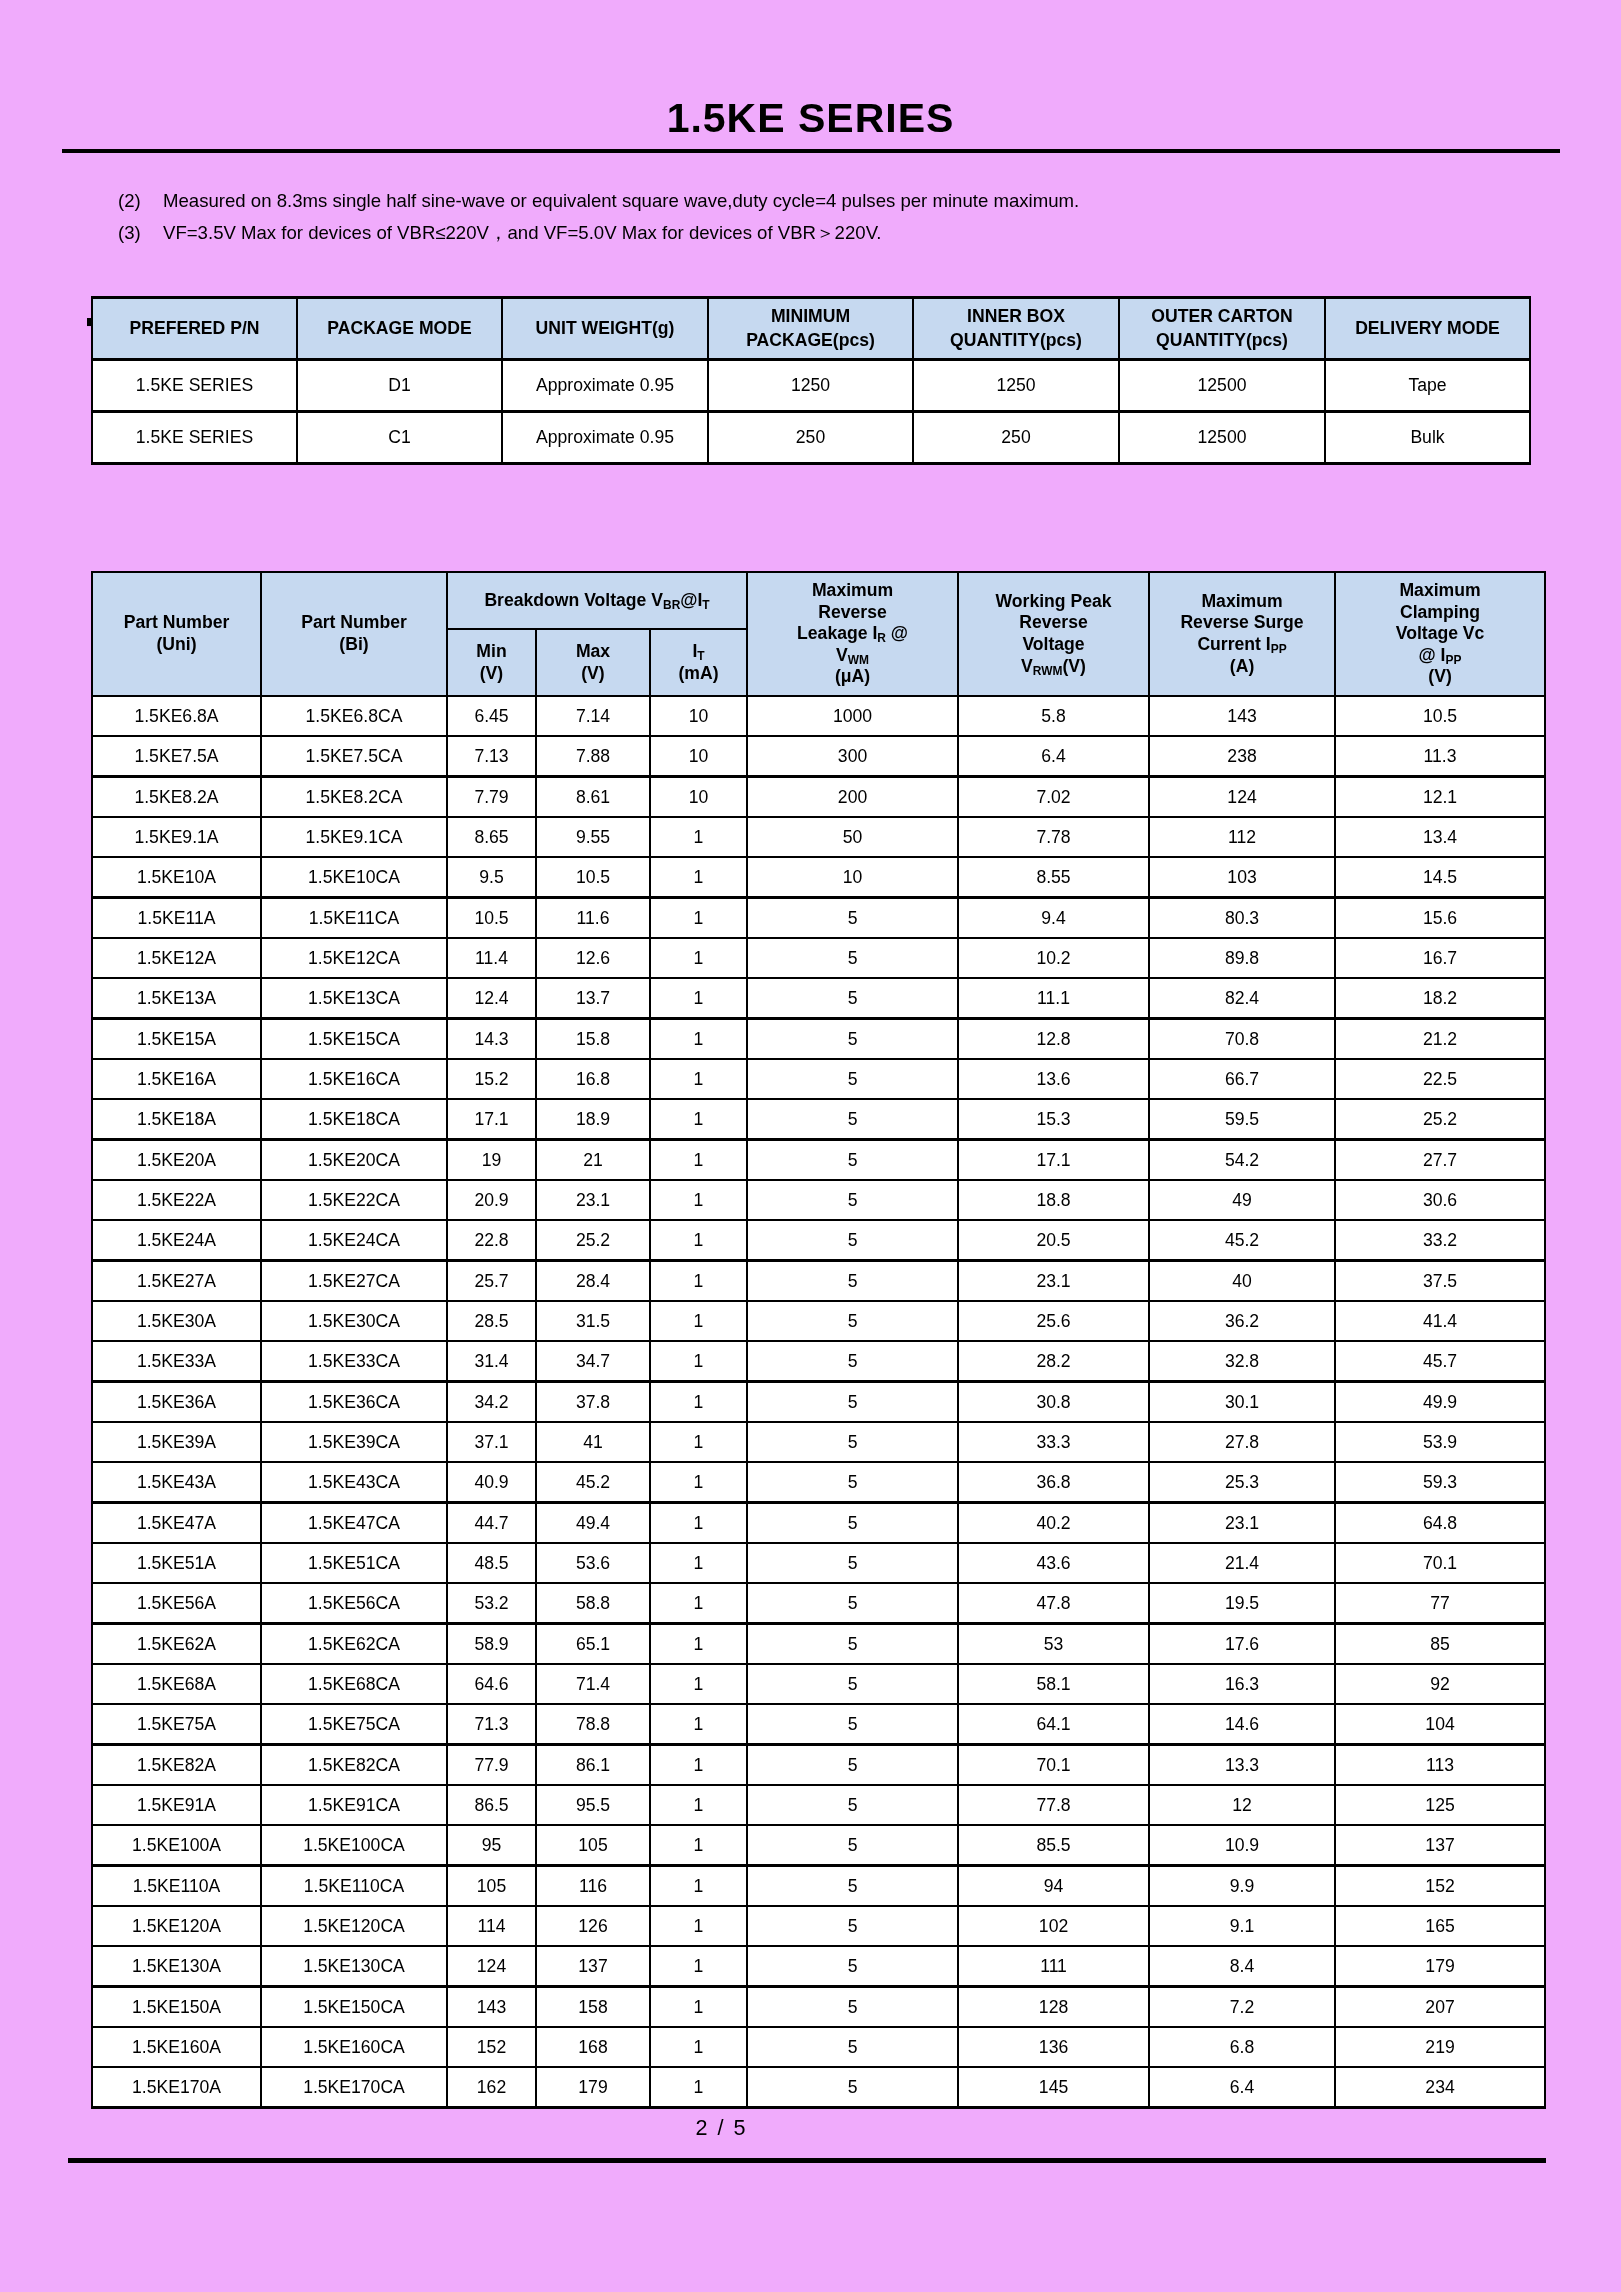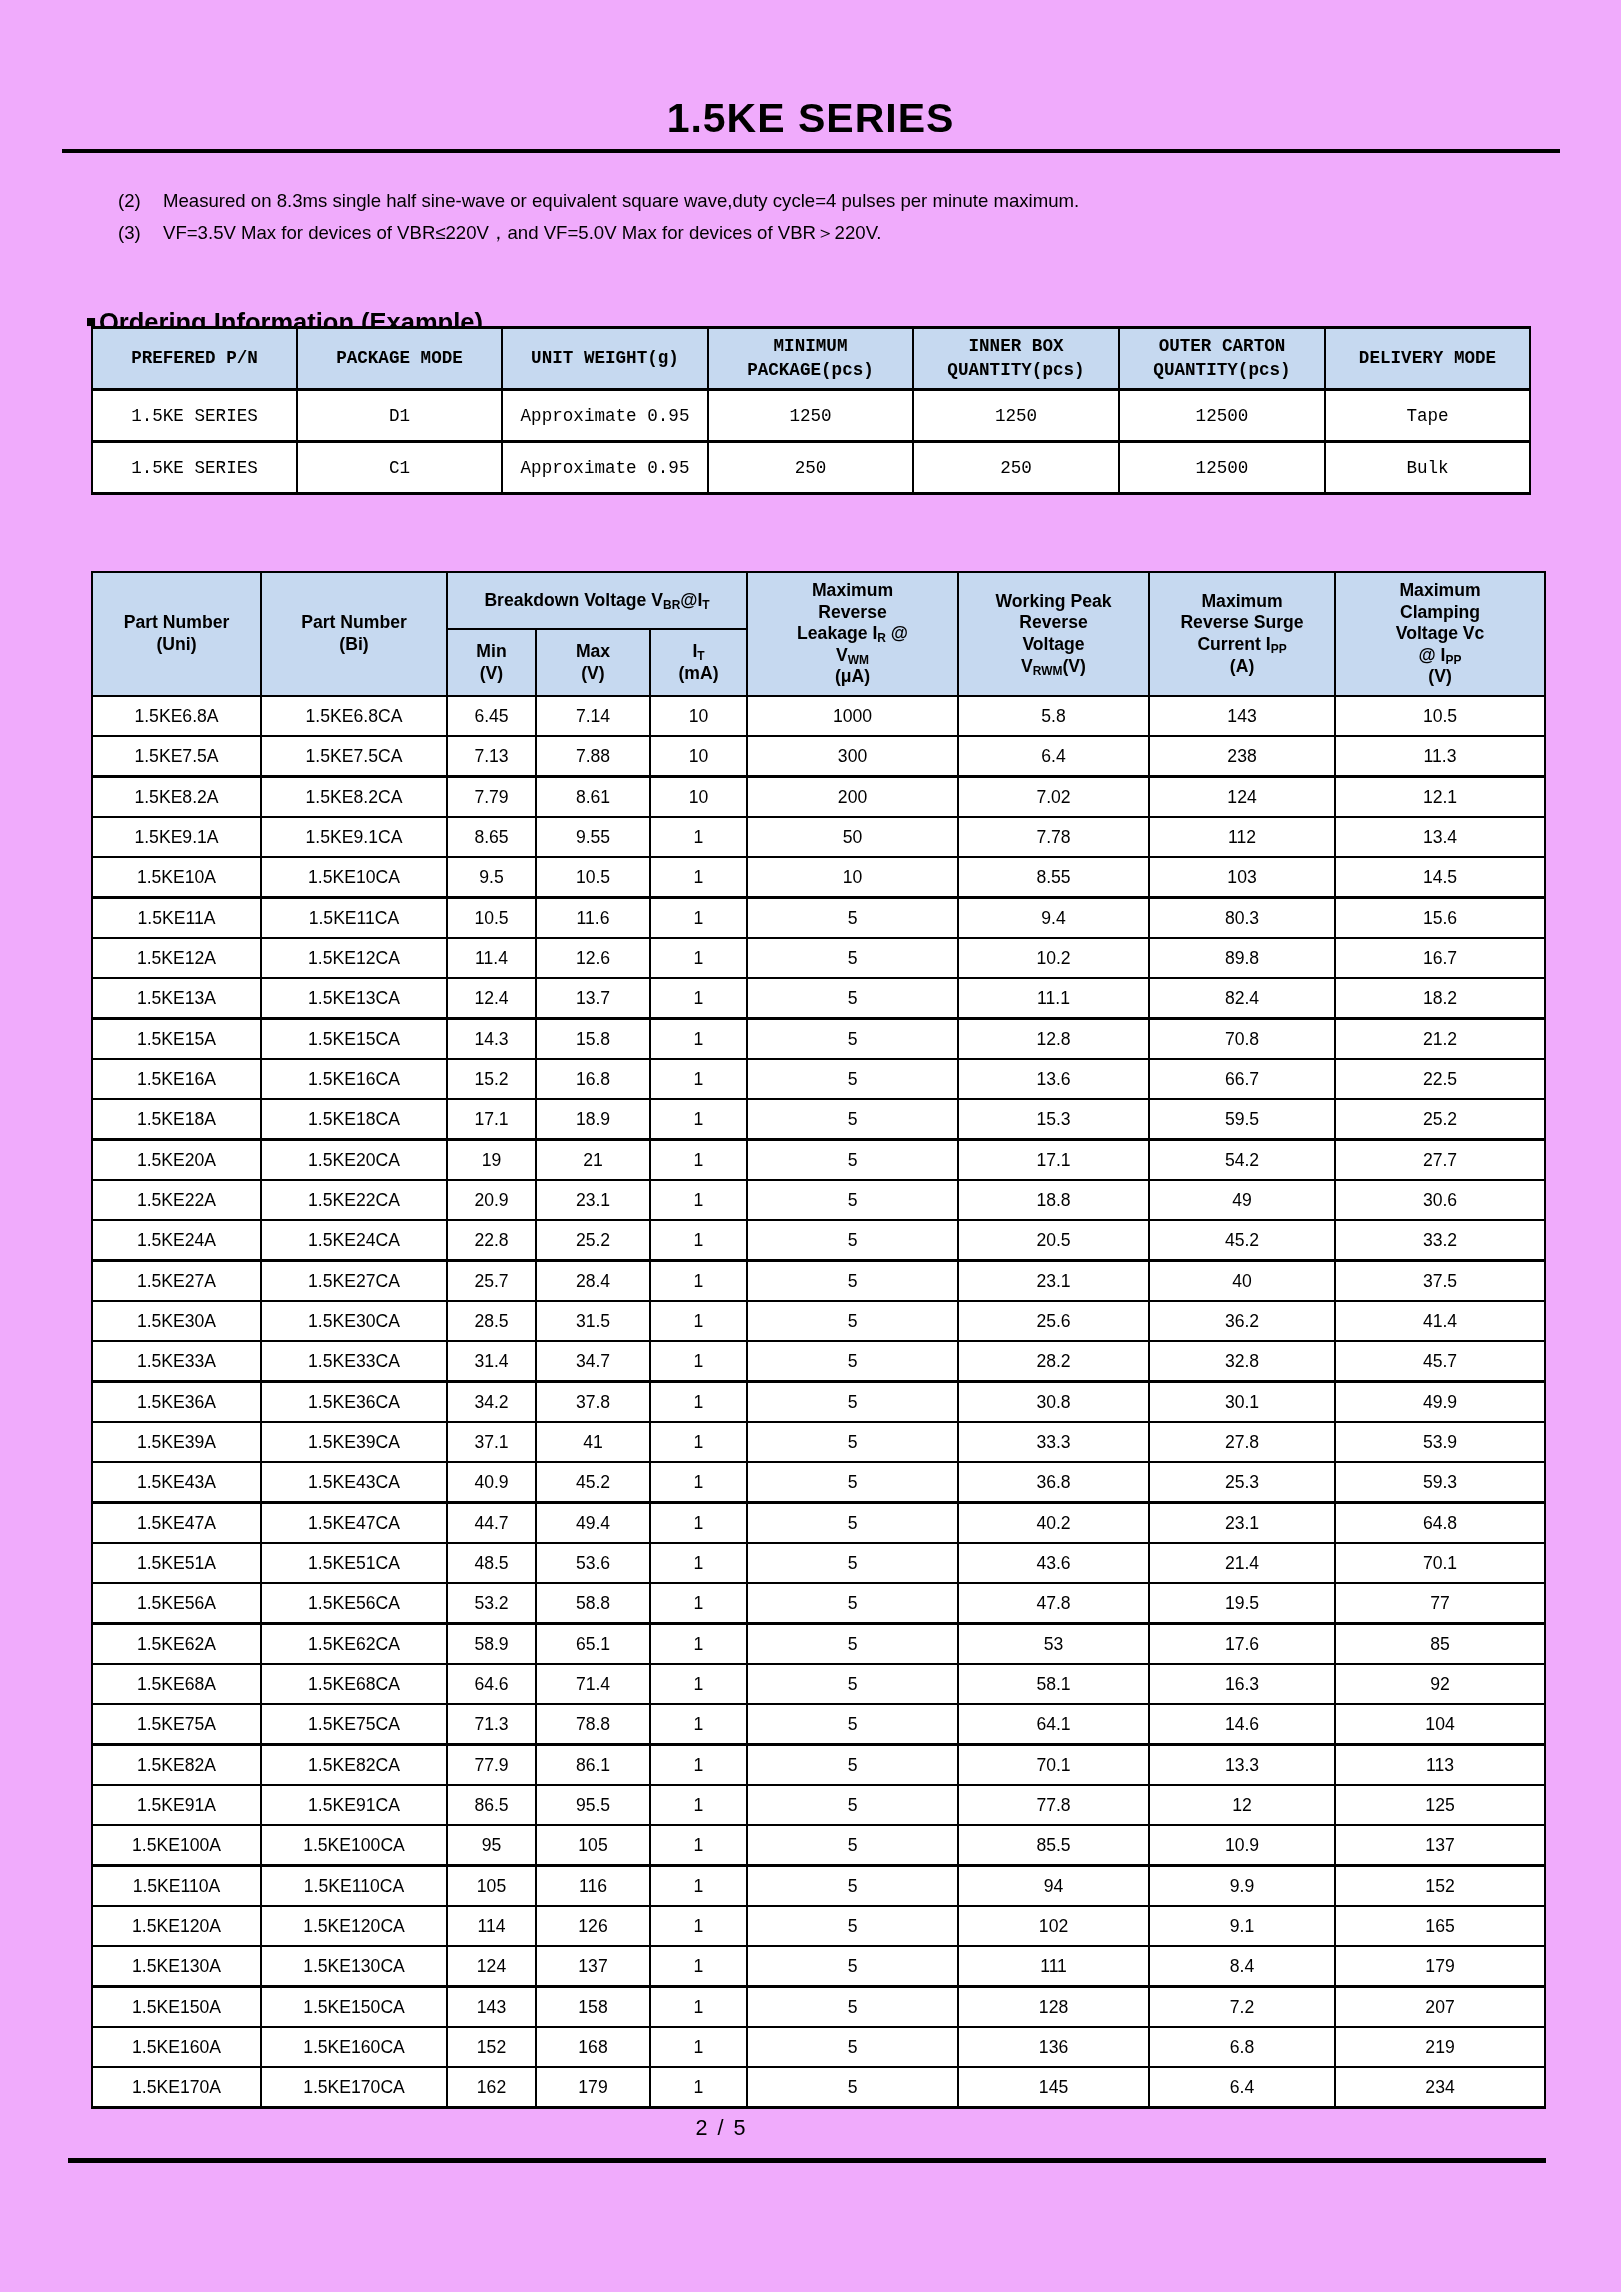--- a/index.html
+++ b/index.html
@@ -55,21 +55,21 @@
     position:absolute;
     background:#fff;
   }
   th, td {
     text-align:center; vertical-align:middle;
     padding:0 2.9px;
     overflow:hidden;
   }
   th { background:#c6d9f0; font-weight:bold; }
   
-  .ordering-table { top:326px; left:91px; width:1437px; border:2.9px solid #000;font-family:Liberation Mono, monospace; }
+  .ordering-table { top:296px; left:91px; width:1437px; border:2.9px solid #000; }
   .ordering-table th, .ordering-table td {
     border-left:2px solid #000; border-right:2px solid #000;
     border-top:3.9px solid #000; border-bottom:3.9px solid #000;
     font-size:17.6px;
   }
   .ordering-table th { height:59px; line-height:23.5px; white-space:pre-line; }
   .ordering-table td { height:49px; }
   
   .elec-table { top:571px; left:91px; width:1453px; border:2.9px solid #000; }
   .elec-table th, .elec-table td {

